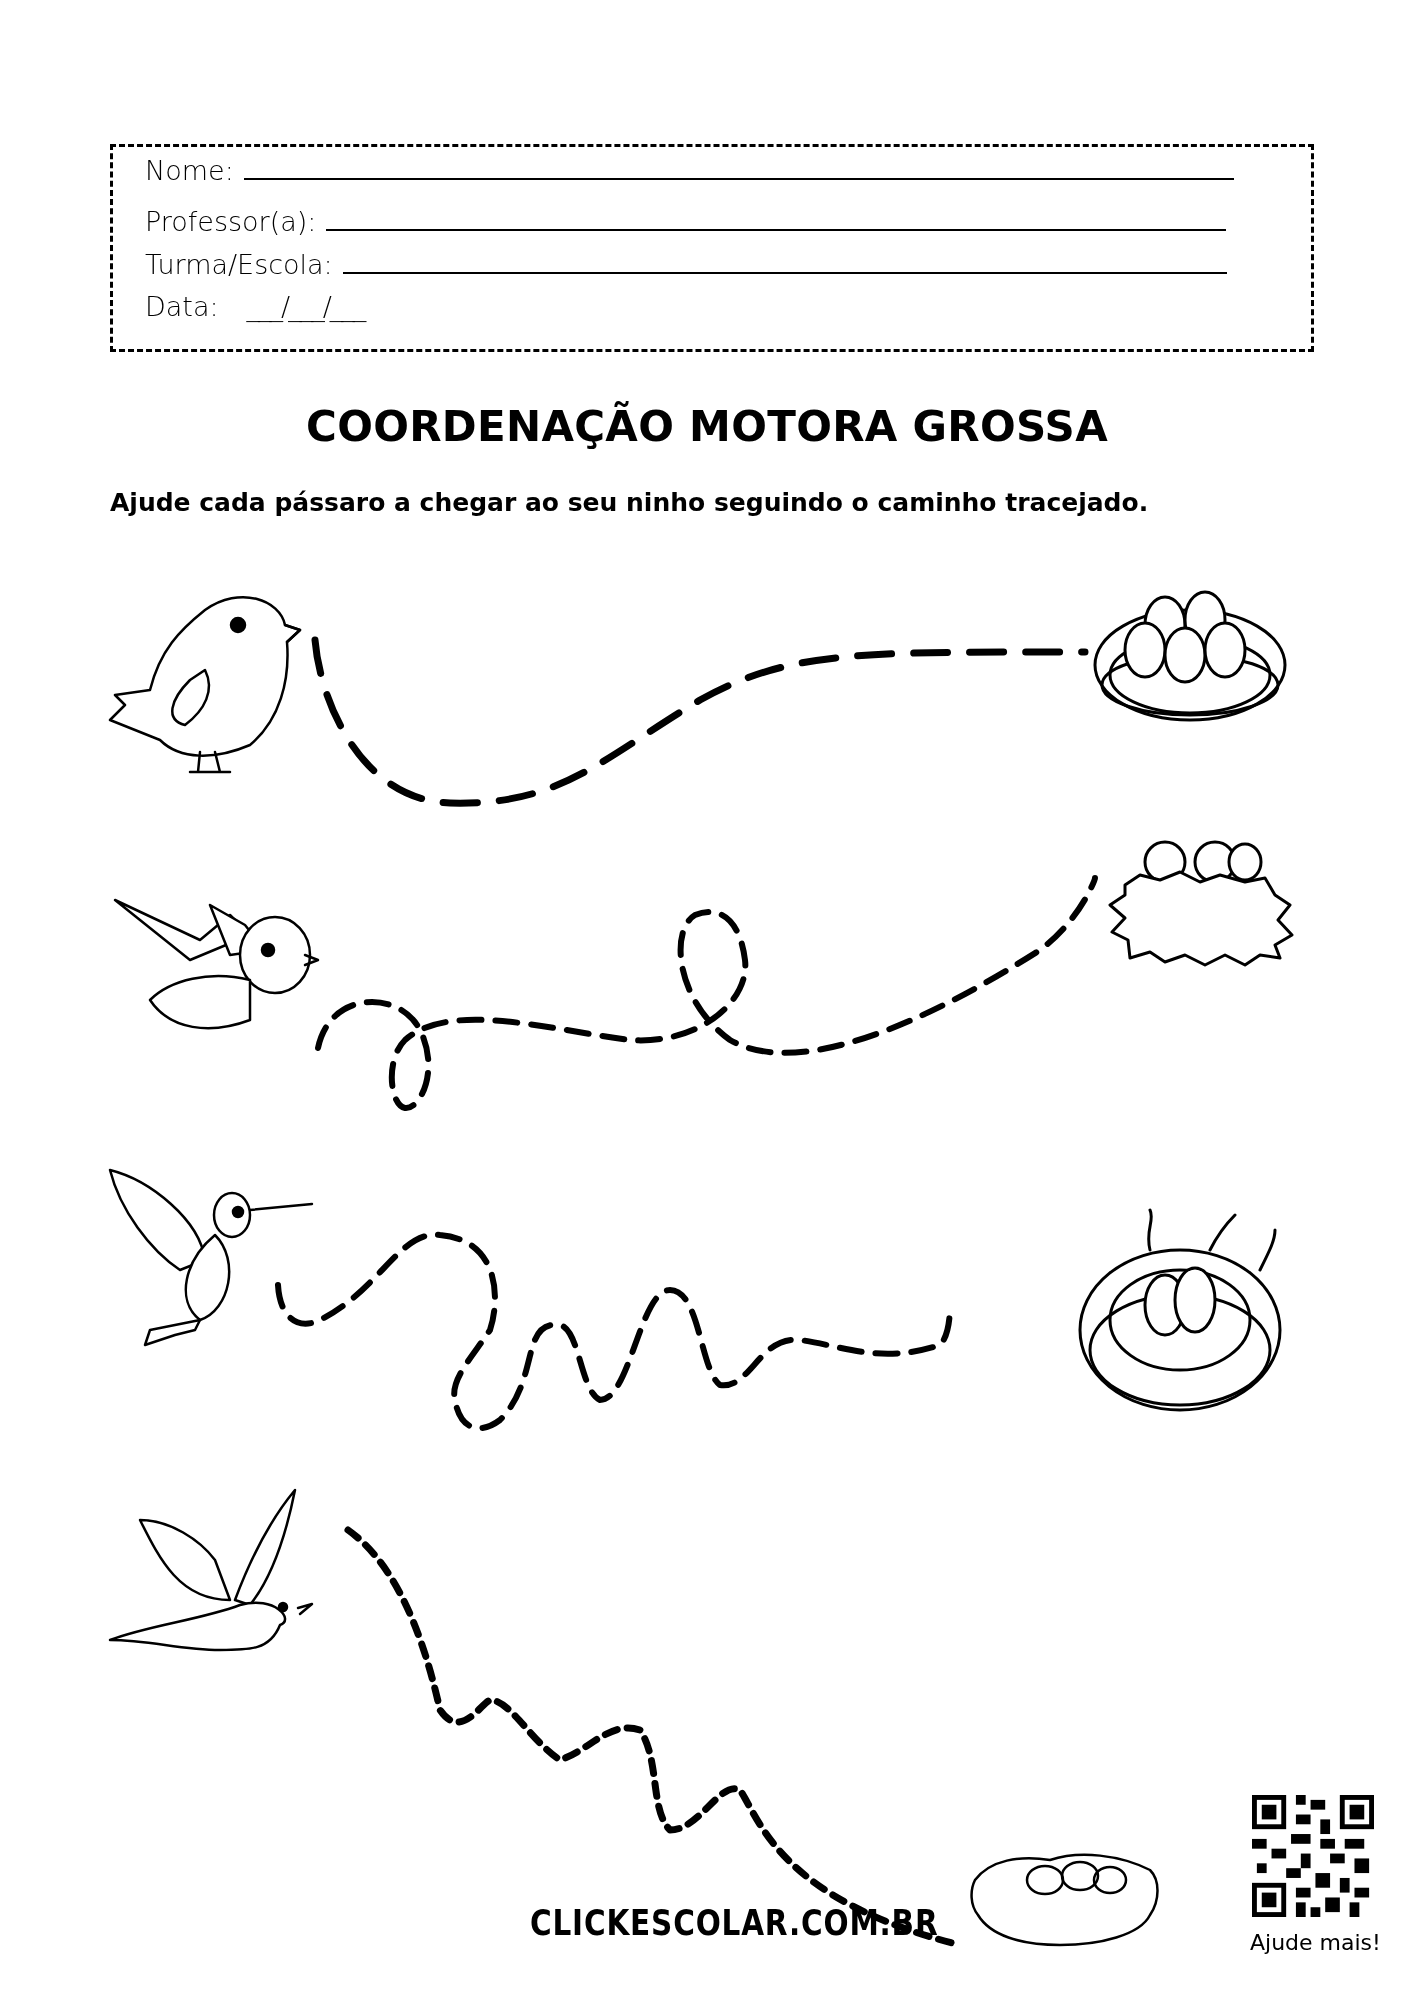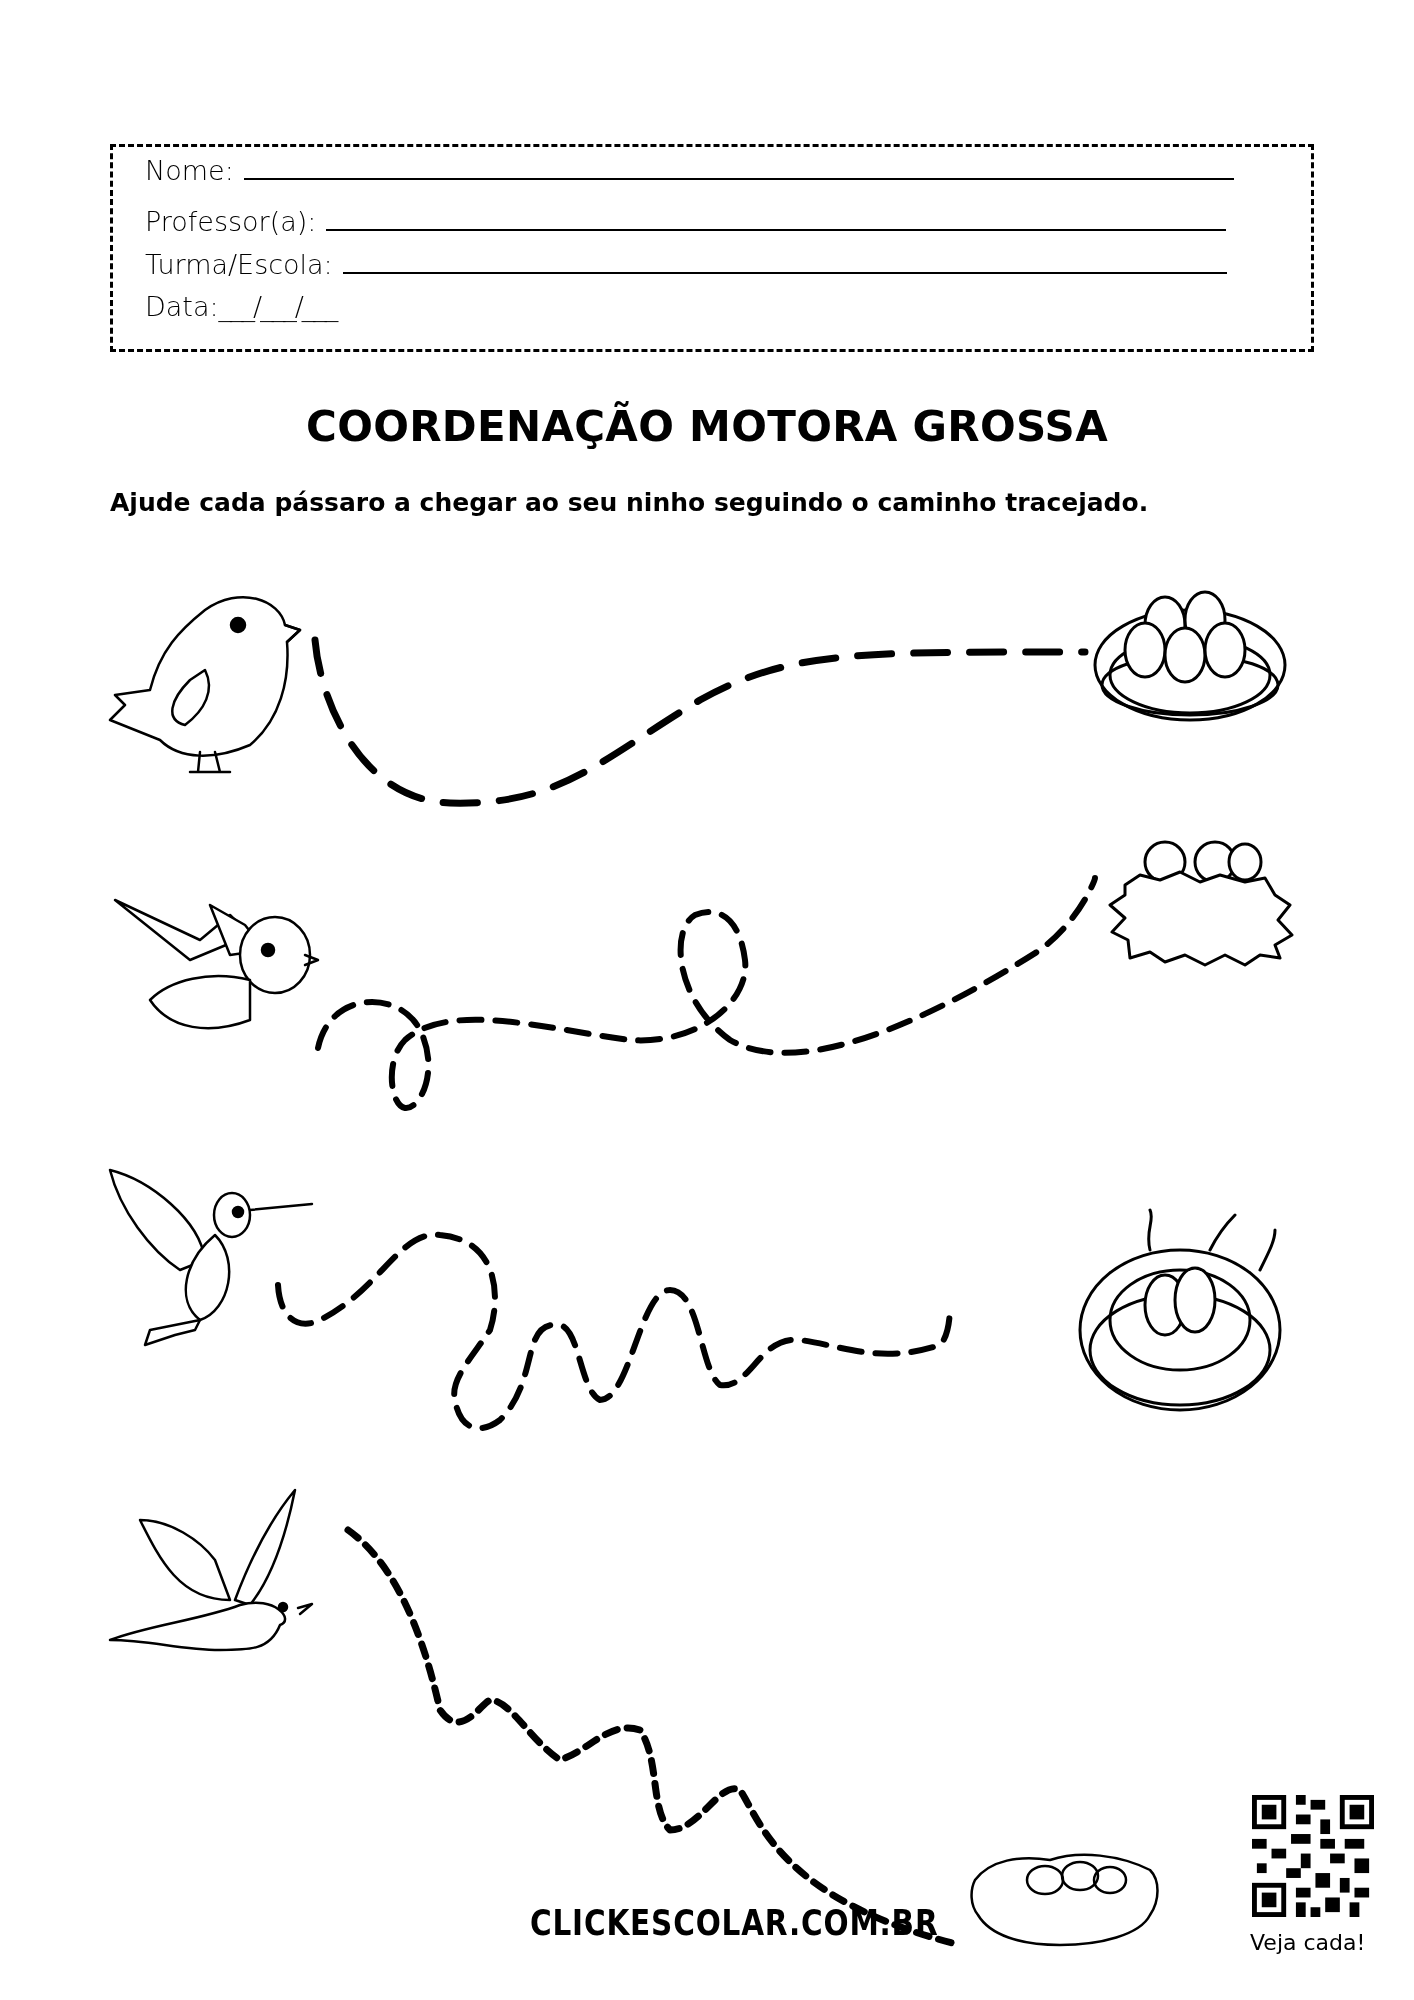--- a/index.html
+++ b/index.html
@@ -23,21 +23,21 @@
     <span class="line" style="width:990px;"></span>
   </div>
   <div class="field" style="top:59px;">
     <span>Professor(a):</span>
     <span class="line" style="width:900px;"></span>
   </div>
   <div class="field" style="top:102px;">
     <span>Turma/Escola:</span>
     <span class="line" style="width:884px;"></span>
   </div>
-  <div class="field" style="top:144px;">
+  <div class="field" style="top:144px;gap:28px;">
     <span>Data:</span>
     <span style="letter-spacing:-2px;">___/___/___</span>
   </div>
 </div>
 
 <div class="title">COORDENAÇÃO MOTORA GROSSA</div>
 <div class="instruction">Ajude cada pássaro a chegar ao seu ninho seguindo o caminho tracejado.</div>
 
 <svg class="art" width="1414" height="2000" viewBox="0 0 1414 2000">
   <g fill="none" stroke="#000" stroke-linecap="round" stroke-linejoin="round">
@@ -143,13 +143,13 @@
     <rect x="9" y="19" width="3" height="2"></rect>
       <rect x="21" y="19" width="3" height="2"></rect>
       <rect x="15" y="21" width="3" height="3"></rect>
     <rect x="9" y="22" width="2" height="3"></rect>
       <rect x="20" y="22" width="2" height="3"></rect>
       <rect x="12" y="23" width="2" height="2"></rect>
   </g>
 </svg>
 
 <div class="footer-site">CLICKESCOLAR.COM.BR</div>
-<div class="footer-more">Veja cada!</div>
+<div class="footer-more">Ajude mais!</div>
 
 </body></html>

